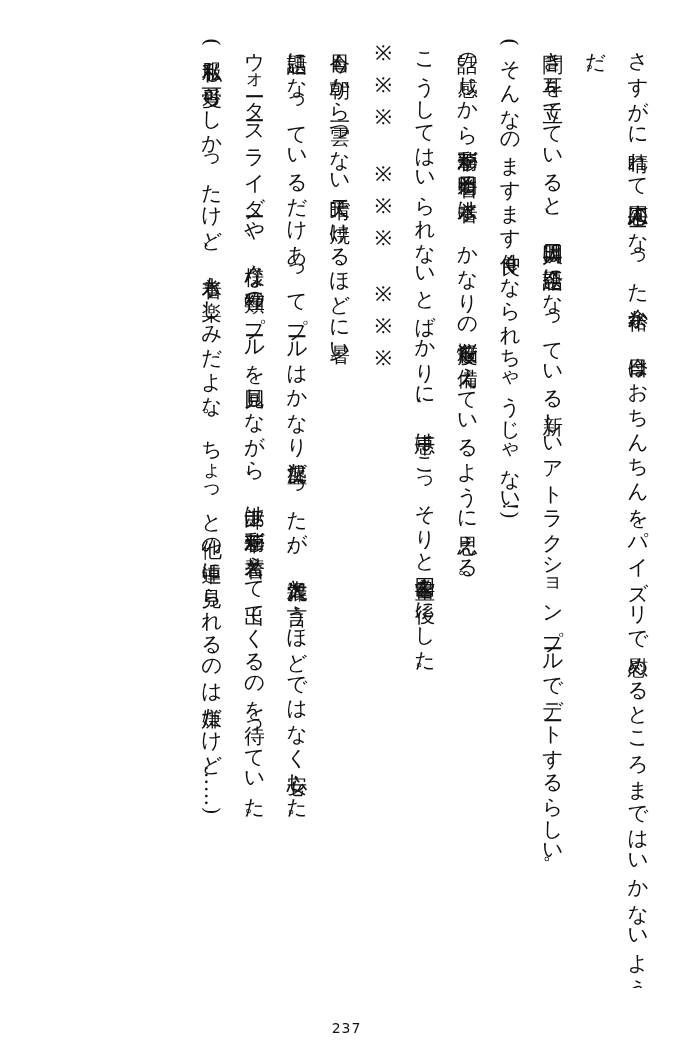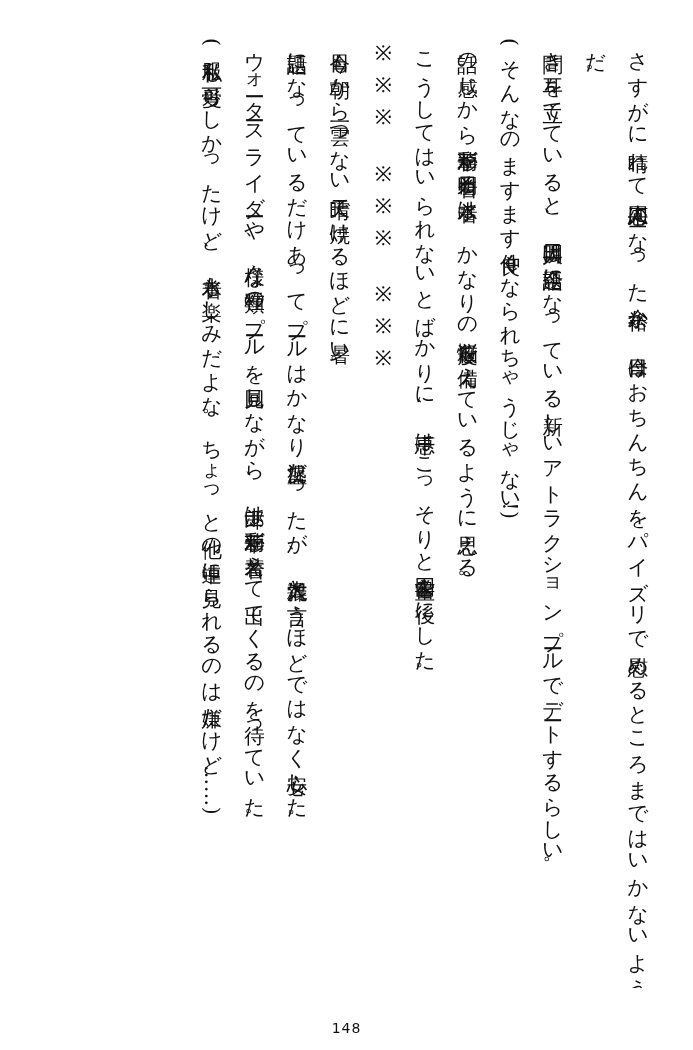--- a/index.html
+++ b/index.html
@@ -71,15 +71,15 @@
     <p class="para-indent">(そんなのますます仲良くなられちゃうじゃない!)</p>
     <p class="para-indent">話の感じから彩莉華が明日着る水着は、かなりの悩殺度を備えているように思える。</p>
     <p class="para-indent">こうしてはいられないとばかりに、千恵はこっそりと図書室を後にした。</p>
     <p class="sep">※※※　※※※　※※※</p>
     <p class="para-indent">今日も朝から雲一つない晴天で焼けるほどに暑い。</p>
     <p class="para-indent">話題になっているだけあってプールはかなり盛況だったが、大混雑と言うほどではなく安心した。</p>
     <p class="para-indent">ウォータースライダーや、様々な種類のプールを見回しながら、士郎は彩莉華が着替えて出てくるのを待っていた。</p>
     <p class="para-indent">(私服も可愛らしかったけど、水着も楽しみだよな。ちょっと他の連中に見られるのは嫌だけど……)</p>
   </div>
 
-  <div class="page-number">148</div>
+  <div class="page-number">237</div>
 
 </div>
 
 </body></html>

